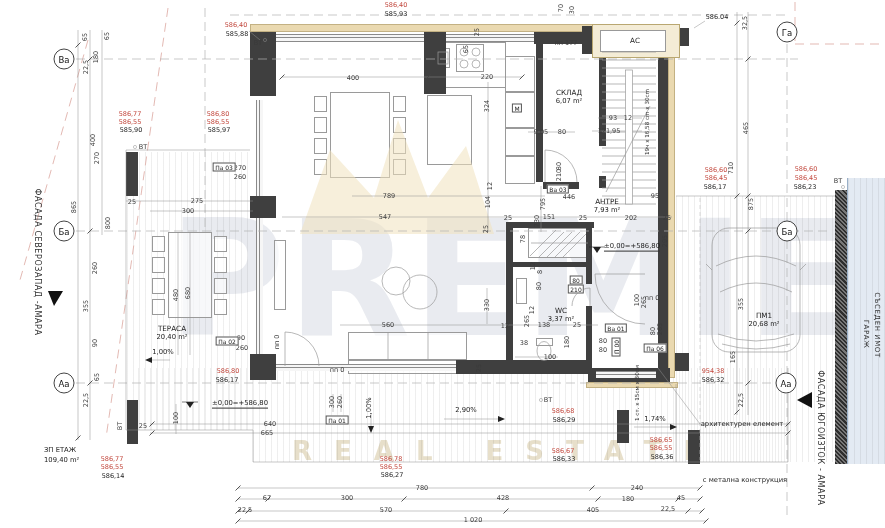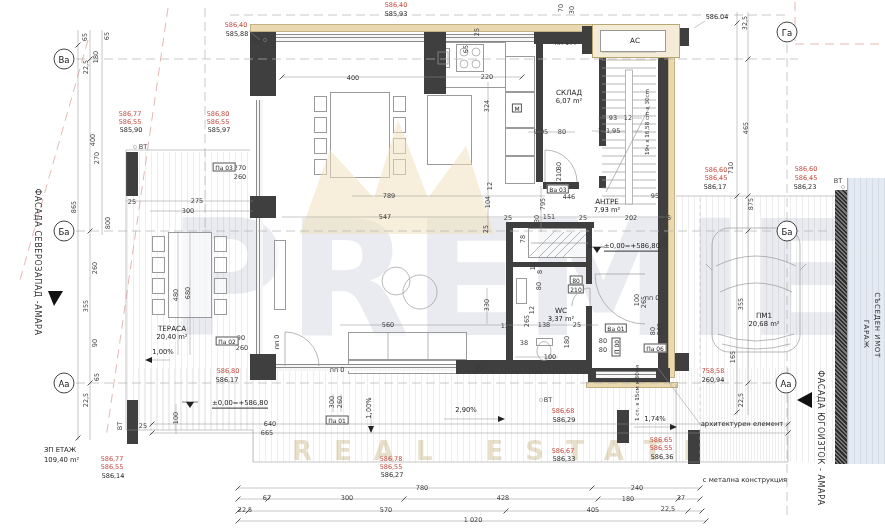--- a/index.html
+++ b/index.html
@@ -362,21 +362,21 @@
     <span class="lbl r" style="left: 653px; top: 331px;">80</span>
     <span class="lbl r" style="left: 660px; top: 329px;">265</span>
     <span class="lbl r" style="left: 559px; top: 166px;">80</span>
     <span class="lbl r" style="left: 559px; top: 175px;">210</span>
     <span class="lbl" style="left: 422px; top: 488px;">780</span>
     <span class="lbl" style="left: 637px; top: 488px;">240</span>
     <span class="lbl" style="left: 267px; top: 498px;">67</span>
     <span class="lbl" style="left: 347px; top: 498px;">300</span>
     <span class="lbl" style="left: 503px; top: 498px;">428</span>
     <span class="lbl" style="left: 628px; top: 499px;">180</span>
-    <span class="lbl" style="left: 681px; top: 498px;">37</span>
+    <span class="lbl" style="left: 681px; top: 498px;">45</span>
     <span class="lbl" style="left: 245px; top: 510px;">22,5</span>
     <span class="lbl" style="left: 386px; top: 510px;">570</span>
     <span class="lbl" style="left: 593px; top: 510px;">405</span>
     <span class="lbl" style="left: 668px; top: 509px;">22,5</span>
     <span class="lbl" style="left: 473px; top: 520px;">1 020</span>
     <span class="lbl red" style="left: 236px; top: 25px;">586,40</span>
     <span class="lbl blk" style="left: 237px; top: 34px;">585,88</span>
     <span class="lbl red" style="left: 396px; top: 5px;">586,40</span>
     <span class="lbl blk" style="left: 396px; top: 14px;">585,93</span>
     <span class="lbl red" style="left: 130px; top: 114px;">586,77</span>
@@ -396,22 +396,22 @@
     <span class="lbl red" style="left: 112px; top: 459px;">586,77</span>
     <span class="lbl red" style="left: 112px; top: 467px;">586,55</span>
     <span class="lbl blk" style="left: 113px; top: 476px;">586,14</span>
     <span class="lbl red" style="left: 391px; top: 459px;">586,78</span>
     <span class="lbl red" style="left: 391px; top: 467px;">586,55</span>
     <span class="lbl blk" style="left: 392px; top: 475px;">586,27</span>
     <span class="lbl red" style="left: 563px; top: 411px;">586,68</span>
     <span class="lbl blk" style="left: 564px; top: 420px;">586,29</span>
     <span class="lbl red" style="left: 563px; top: 451px;">586,67</span>
     <span class="lbl blk" style="left: 564px; top: 459px;">586,33</span>
-    <span class="lbl red" style="left: 713px; top: 371px;">758,58</span>
-    <span class="lbl blk" style="left: 713px; top: 380px;">260,94</span>
+    <span class="lbl red" style="left: 713px; top: 371px;">954,38</span>
+    <span class="lbl blk" style="left: 713px; top: 380px;">586,32</span>
     <span class="lbl red" style="left: 661px; top: 440px;">586,65</span>
     <span class="lbl red" style="left: 661px; top: 448px;">586,55</span>
     <span class="lbl blk" style="left: 662px; top: 457px;">586,36</span>
     <span class="lbl blk" style="left: 717px; top: 17px;">586.04</span>
     <span class="lbl note u" style="left: 632px; top: 247px;">±0,00=+586,80</span>
     <span class="lbl note u" style="left: 240px; top: 404px;">±0,00=+586,80</span>
     <span class="lbl note" style="left: 742px; top: 424px;">архитектурен елемент</span>
     <span class="lbl note" style="left: 745px; top: 433px; margin-top: 47px;">с метална конструкция</span>
     <span class="lbl note" style="left: 466px; top: 410px;">2,90%</span>
     <span class="lbl note" style="left: 655px; top: 419px;">1,74%</span>

